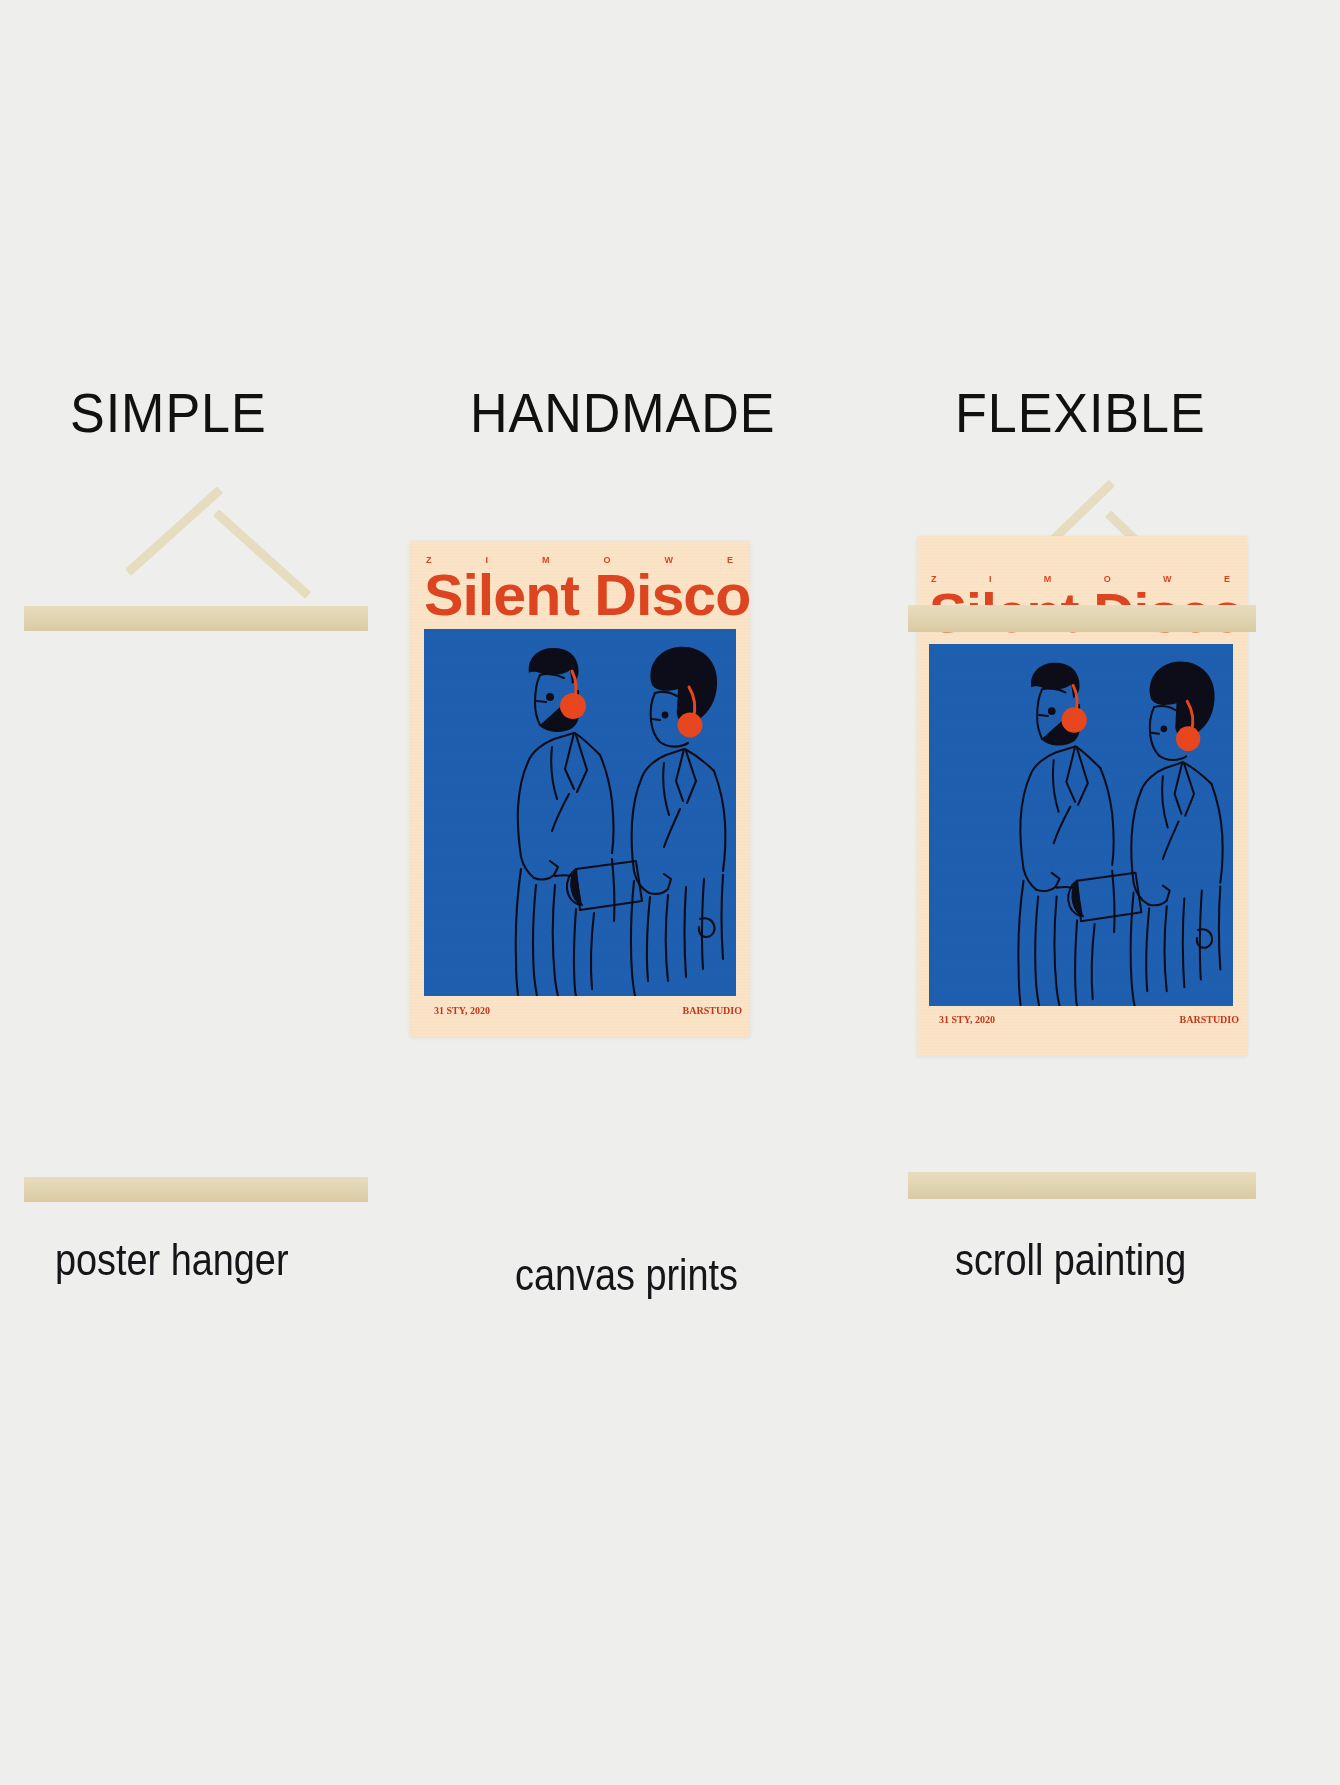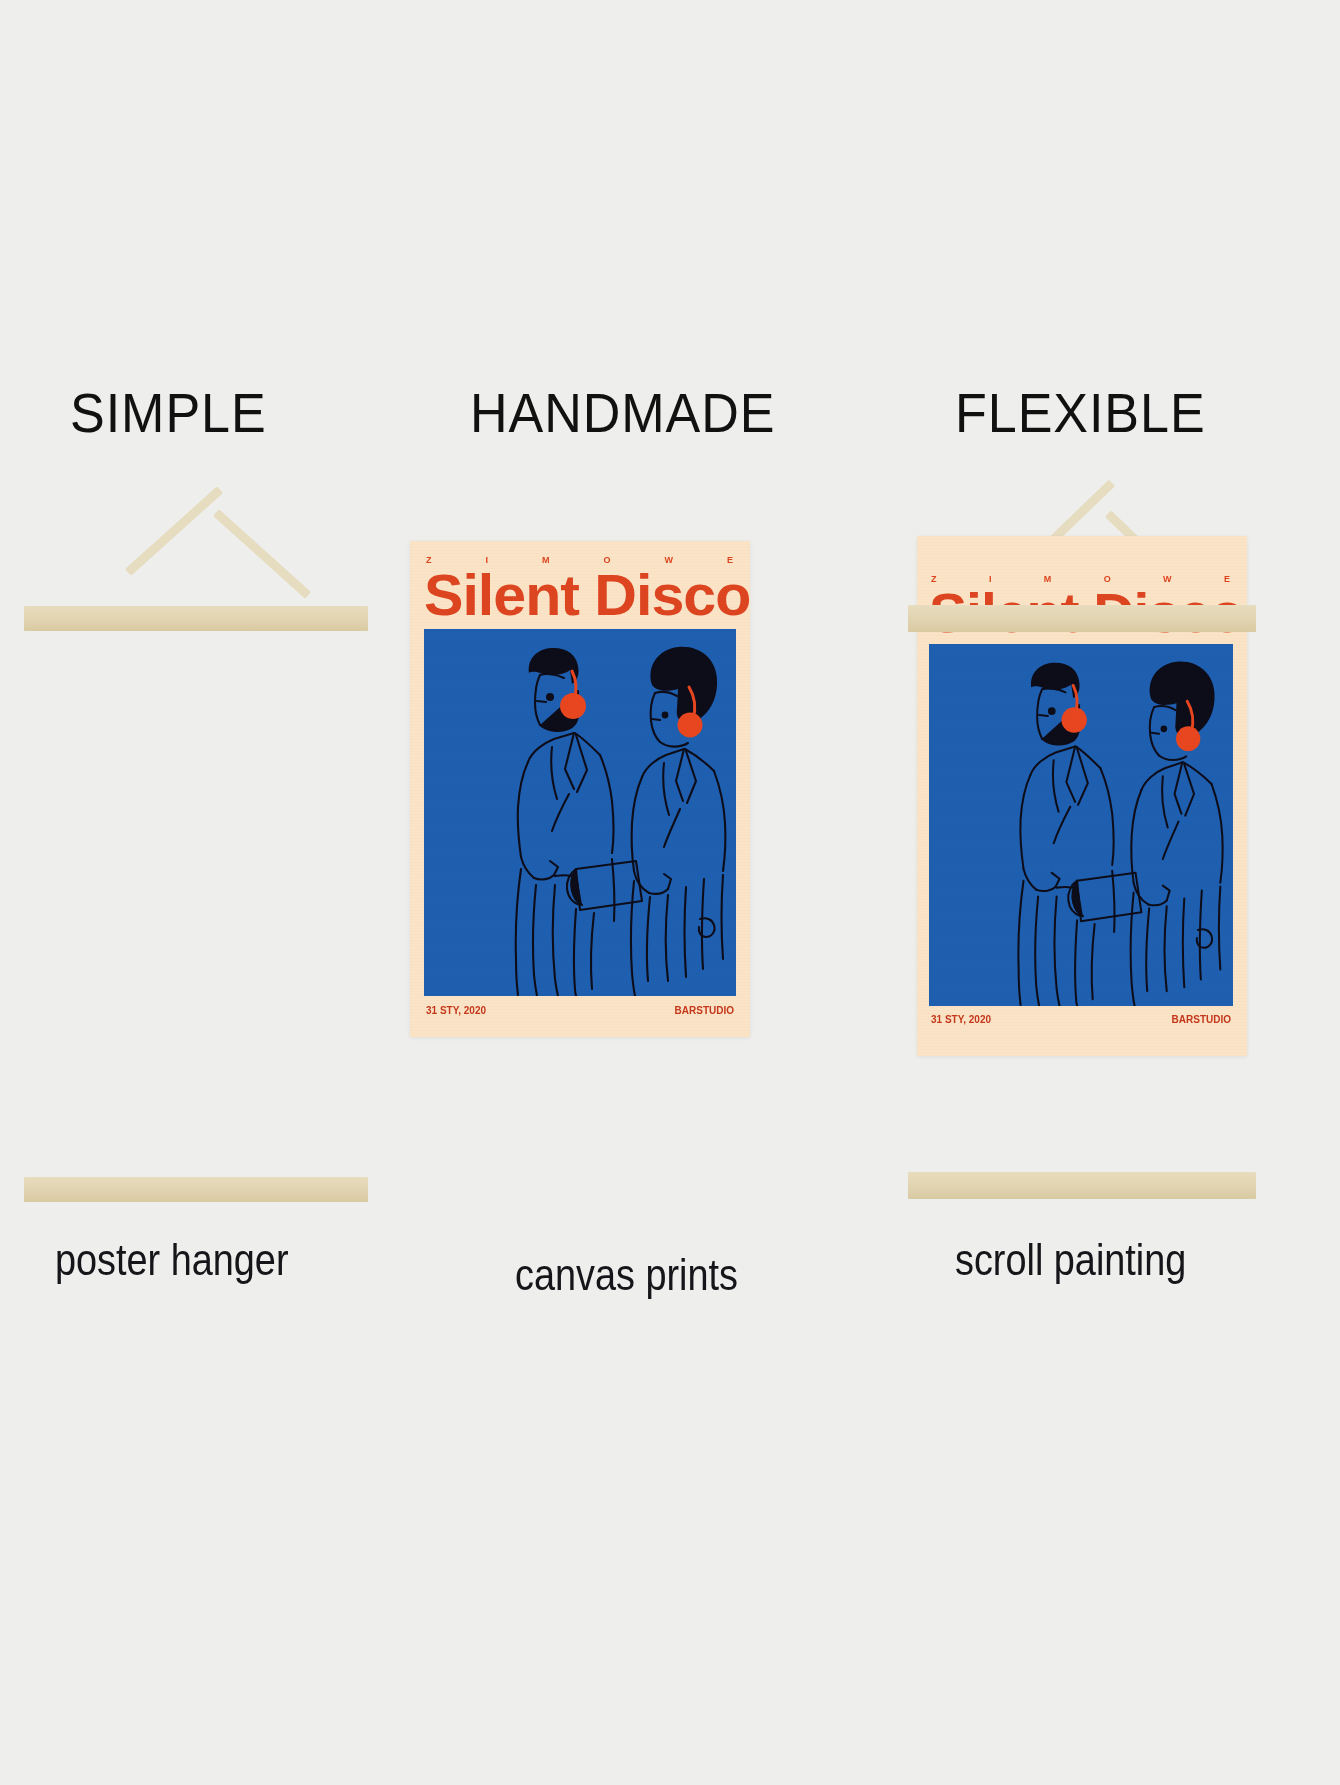--- a/index.html
+++ b/index.html
@@ -121,22 +121,23 @@
     background: #1f5fb0;
   }
 
   
   .poster-footer {
     position: absolute;
     display: flex;
     justify-content: space-between;
     align-items: flex-start;
     color: #c5371b;
-    font-family: Liberation Sans, sans-serif;
+    font-family: Liberation Serif, serif;
     font-weight: bold;
+    margin-left: 8px;
   }
 
   .noise {
     position: absolute;
     left:0; top:0; right:0; bottom:0;
     pointer-events: none;
     opacity: 0.06;
     background-image:
       repeating-linear-gradient(0deg, rgba(0,0,0,.4) 0px, rgba(0,0,0,0) 1px, rgba(0,0,0,0) 3px);
   }

